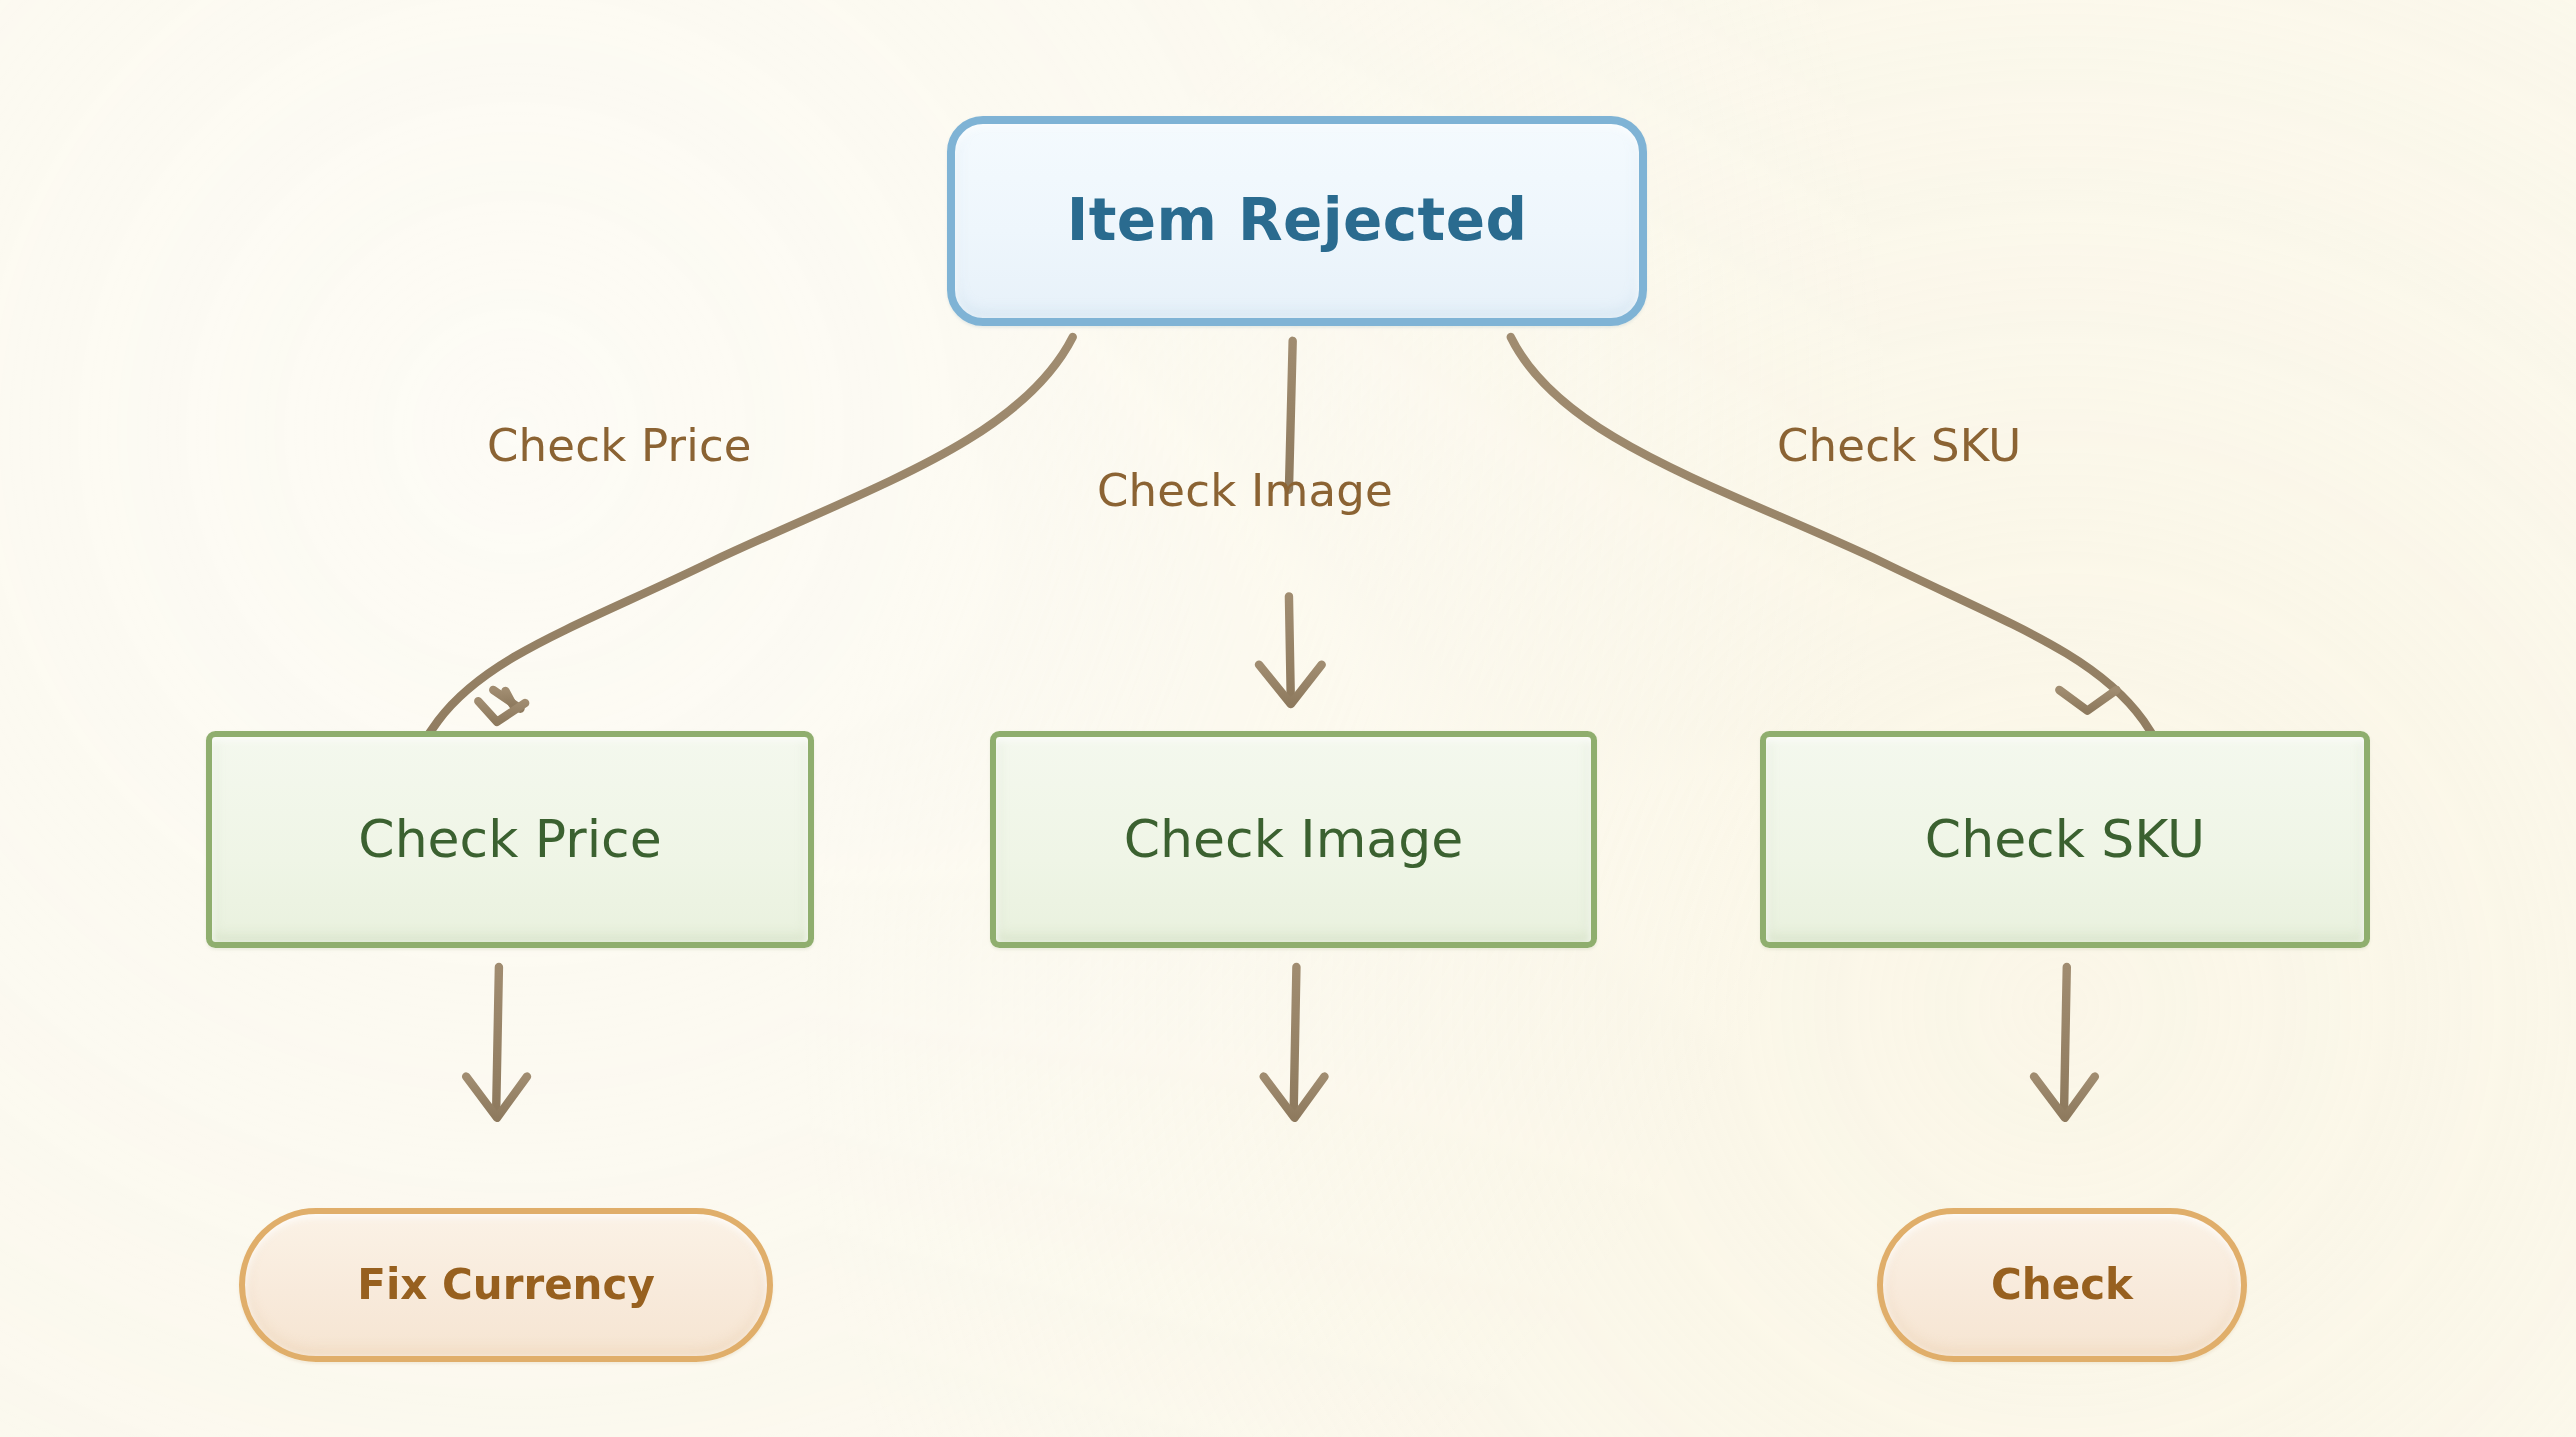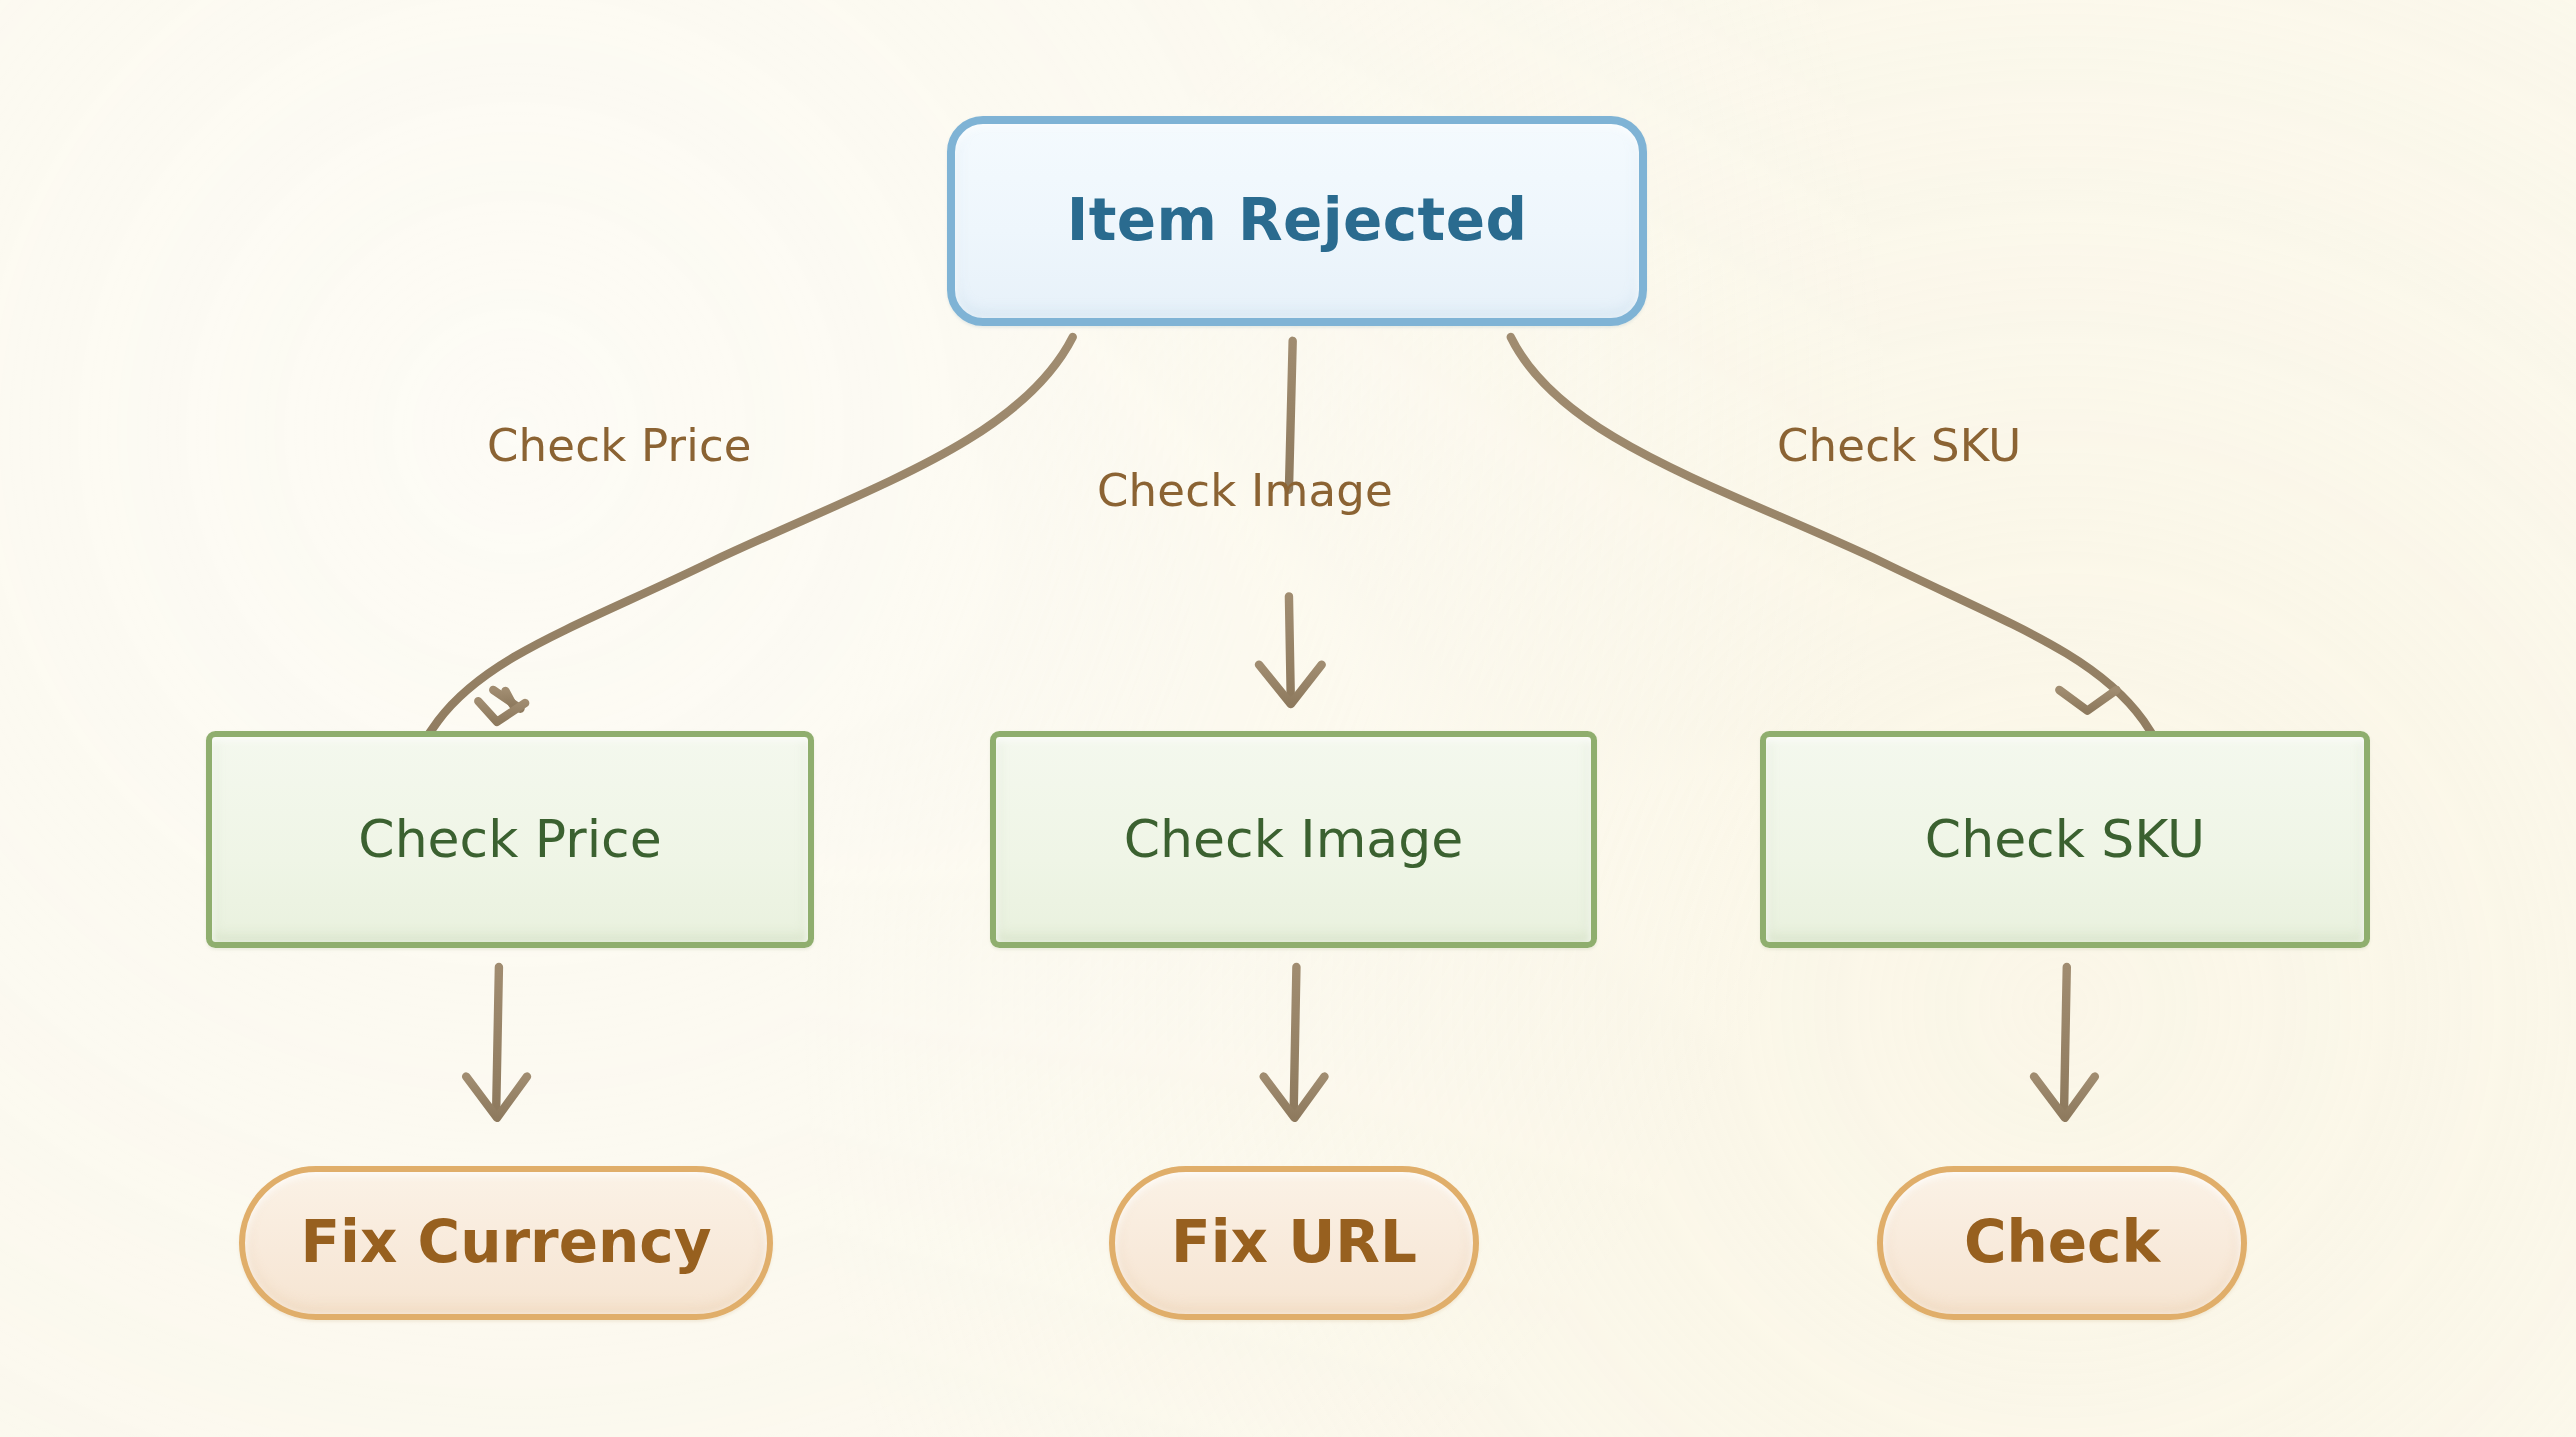--- a/index.html
+++ b/index.html
@@ -81,28 +81,28 @@
       inset 0 2.8px 8.4px rgba(255,255,255,0.92),
       inset 0 -5.6px 13px rgba(176,197,152,0.30),
       0 1.9px 2.8px rgba(150,170,130,0.15);
   }
   .proc-1 { left: 206px;  width: 608px; }
   .proc-2 { left: 990px; width: 607px; }
   .proc-3 { left: 1760px; width: 610px; }
 
   
   .node-term {
-    top: 1166px;
+    top: 1208px;
     height: 154px;
     border: 6.6px solid #E0AE6A;
     border-radius: 935px;
     background:
       linear-gradient(180deg, #FBF2E6 0%, #F8EADB 55%, #F6E5D2 100%);
     color: #97601F;
-    font-size: 58px;
+    font-size: 42px;
     font-weight: 600;
     box-shadow:
       inset 0 2.8px 8.4px rgba(255,255,255,0.95),
       inset 0 -5.6px 13px rgba(226,190,147,0.30),
       0 1.9px 2.8px rgba(200,170,130,0.18);
   }
   .term-1 { left: 239px;  width: 534px; }
   .term-2 { left: 1109px; width: 370px; }
   .term-3 { left: 1877px; width: 370px; }
 
@@ -169,18 +169,17 @@
   <div class="node node-root">Item Rejected</div>
 
   <div class="node node-proc proc-1">Check Price</div>
 
   <div class="node node-proc proc-2">Check Image</div>
 
   <div class="node node-proc proc-3">Check SKU</div>
 
   <div class="node node-term term-1">Fix Currency</div>
 
-  <div class="node node-term term-2">Fix URL</div>
 
   <div class="node node-term term-3">Check</div>
 
 </div>
 
 
 </body></html>

